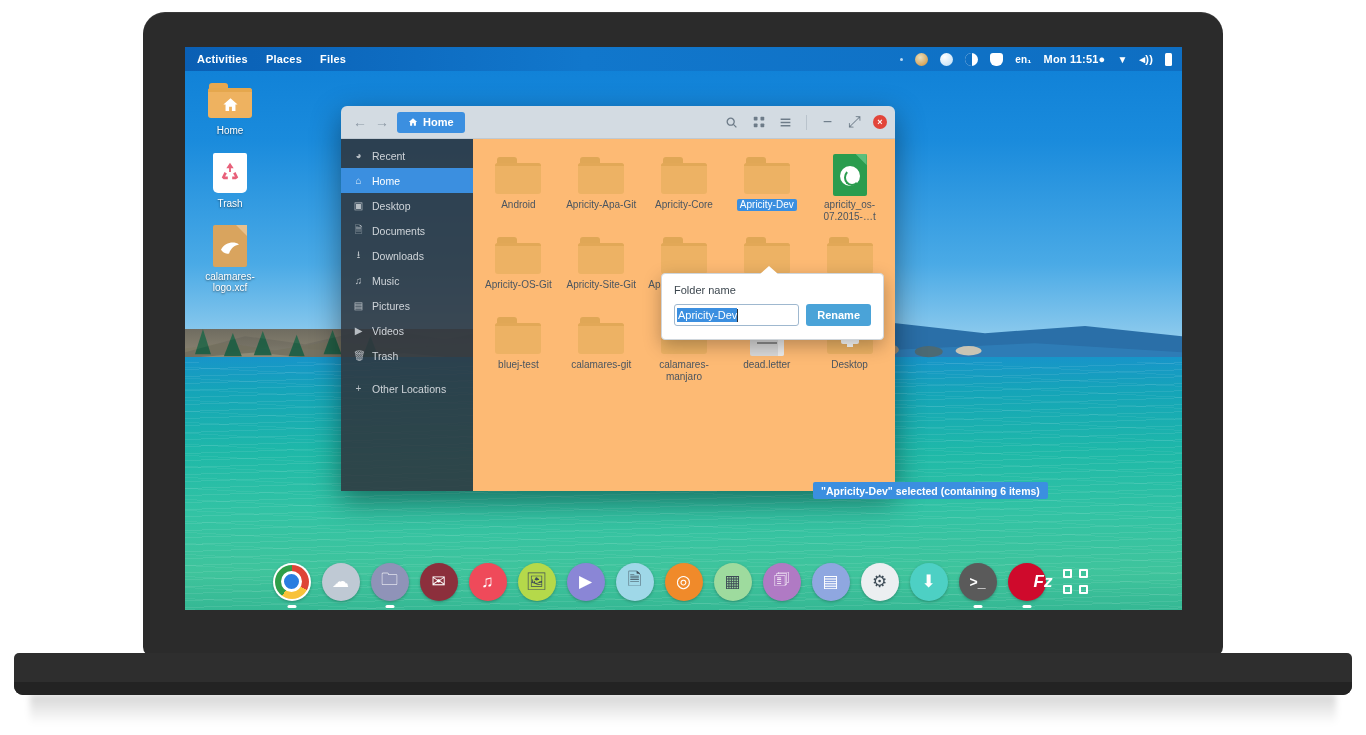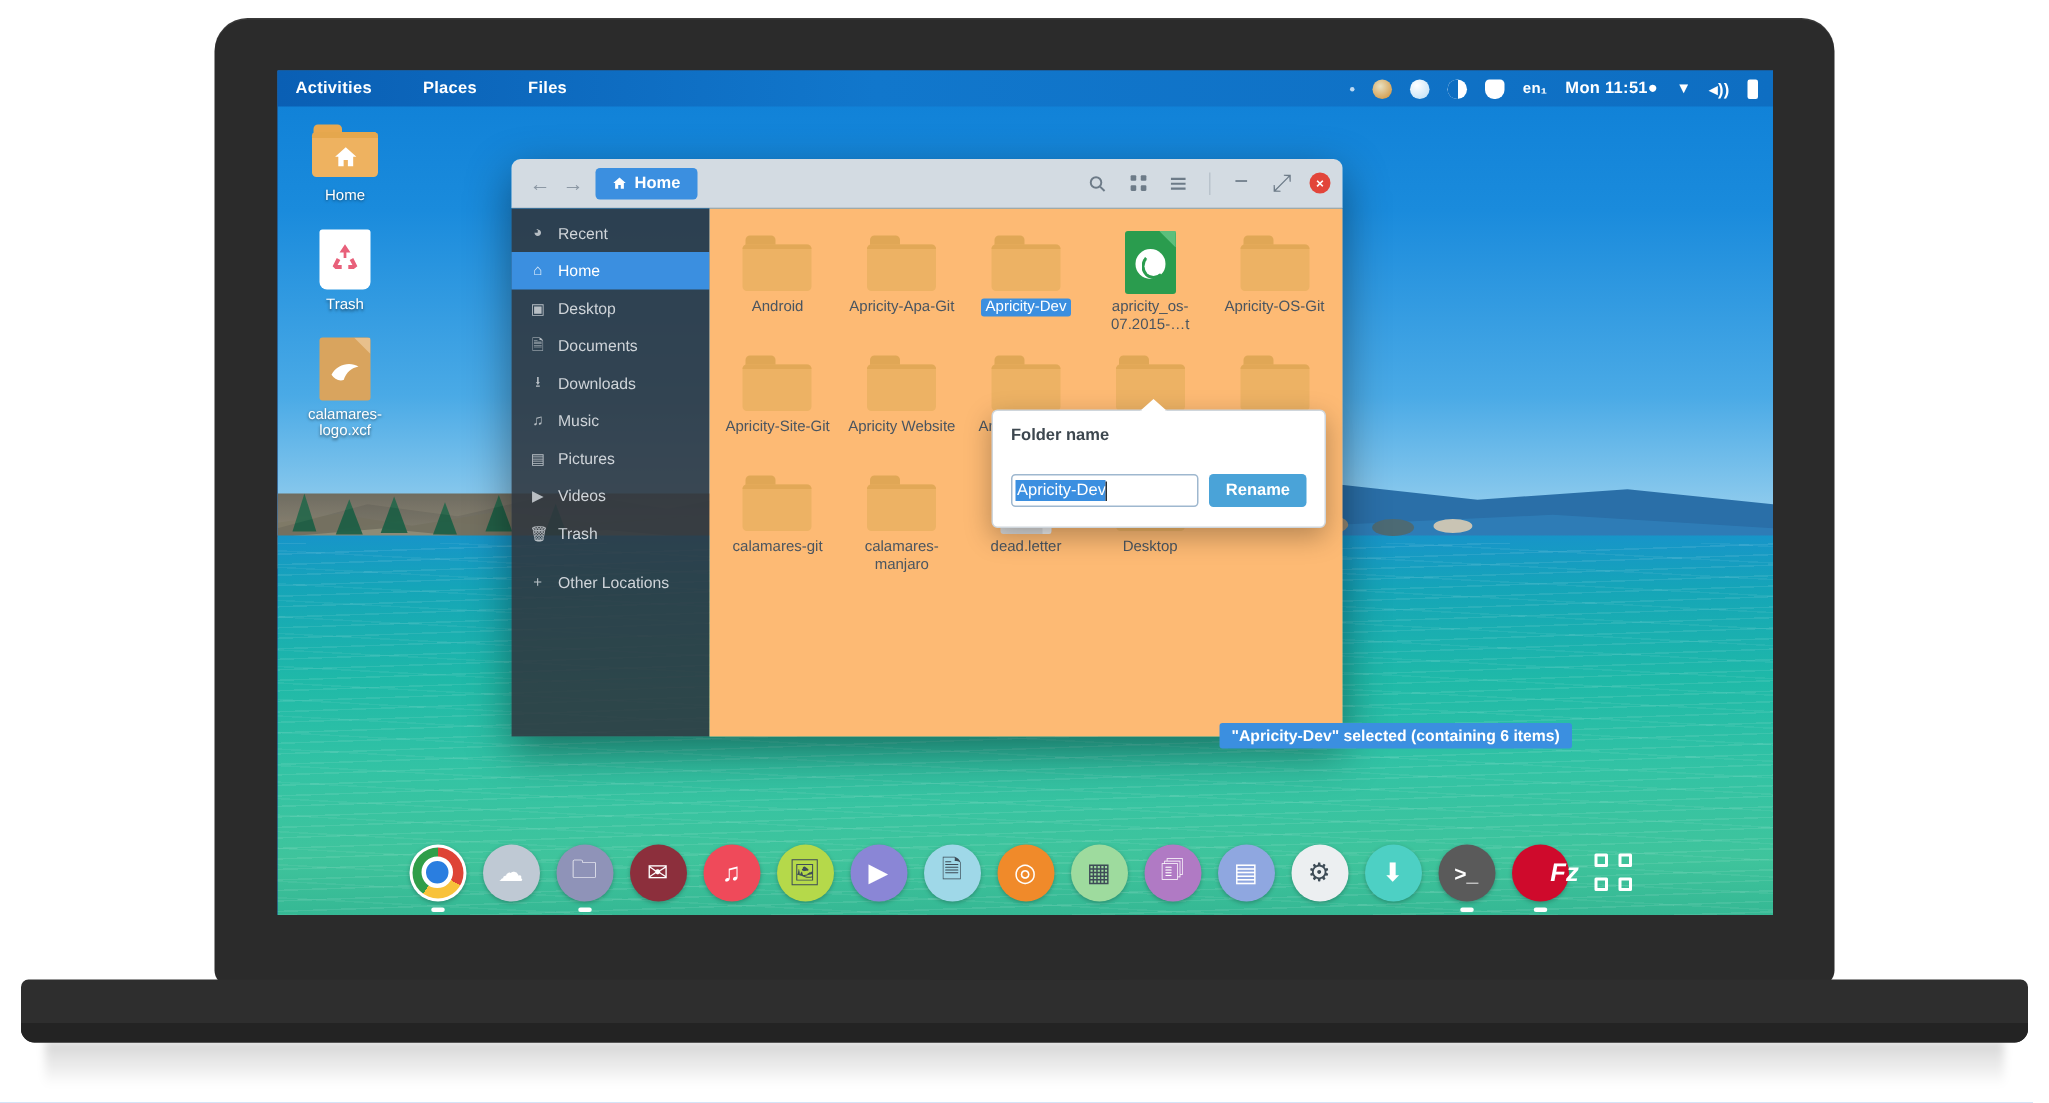--- a/index.html
+++ b/index.html
@@ -64,21 +64,21 @@
     opacity:.9;
   }
 
   
   .topbar{
     position:absolute; left:0; top:0; width:100%; height:24px;
     background:linear-gradient(to right,#0a5fb4,#1177cc 40%, #0e6ec2);
     display:flex; align-items:center; color:#fff;
     font-size:11px; font-weight:bold; letter-spacing:.2px;
   }
-  .topbar .left{ display:flex; gap:34px; padding-left:12px; }
+  .topbar .left{ display:flex; gap:18px; padding-left:12px; }
   .topbar .left span{ cursor:default; }
   .topbar .right{
     margin-left:auto; display:flex; align-items:center; gap:12px; padding-right:10px;
   }
   .tray-ic{ width:13px; height:13px; display:inline-block; border-radius:50%; }
   .tray-dot{ width:3px;height:3px;background:#bcd9f2;border-radius:50%; }
   .clock{ font-size:11px; font-weight:bold; }
   .lang{ font-size:10px; font-weight:bold; }
 
   
@@ -192,21 +192,21 @@
   .popover{
     position:absolute; left:320px; top:167px; width:223px; z-index:40;
     background:#fff; border:1px solid #cfd6dc; border-radius:4px;
     box-shadow:0 6px 18px rgba(0,0,0,.28); padding:10px 12px 13px 12px;
   }
   .popover::before{
     content:""; position:absolute; left:98px; top:-8px; width:16px; height:8px;
     background:#fff; clip-path:polygon(50% 0,100% 100%,0 100%);
     border-left:1px solid #cfd6dc; border-right:1px solid #cfd6dc;
   }
-  .pop-label{ font-size:11px; font-weight:bold; color:#3d474f; margin-bottom:20px; }
+  .pop-label{ font-size:11px; font-weight:normal; color:#3d474f; margin-bottom:8px; }
   .pop-row{ display:flex; gap:7px; align-items:center; }
   .pop-input{
     flex:1; height:22px; border:1px solid #9fb8cf; border-radius:3px; background:#fff;
     font-size:11px; color:#2a2f34; display:flex; align-items:center; padding:0 2px;
   }
   .pop-input .selected-text{ background:#3b8fe0; color:#fff; padding:1px 0 1px 1px; }
   .pop-input .caret{ width:1px; height:13px; background:#2a2f34; display:inline-block; }
   .pop-btn{
     background:#4aa3d8; color:#fff; border:none; border-radius:3px; height:22px;
     padding:0 11px; font-size:11px; font-weight:bold; cursor:pointer;
@@ -440,20 +440,27 @@
                     <div class="lip"></div>
                   </div>
                 </div><span class="nm">Android</span></div>
               <div class="fitem"><div class="ic">
                   <div class="ffold">
                     <div class="tab"></div>
                     <div class="body"></div>
                     <div class="lip"></div>
                   </div>
                 </div><span class="nm">Apricity-Apa-Git</span></div>
+              <div class="fitem"><div class="ic">
+                  <div class="ffold">
+                    <div class="tab"></div>
+                    <div class="body"></div>
+                    <div class="lip"></div>
+                  </div>
+                </div><span class="nm">Apricity-Core</span></div>
               <div class="fitem sel"><div class="ic">
                   <div class="ffold">
                     <div class="tab"></div>
                     <div class="body"></div>
                     <div class="lip"></div>
                   </div>
                 </div><span class="nm">Apricity-Dev</span></div>
               <div class="fitem"><div class="ic">
                   <div class="ftorrent">
                     <div class="fold"></div>

